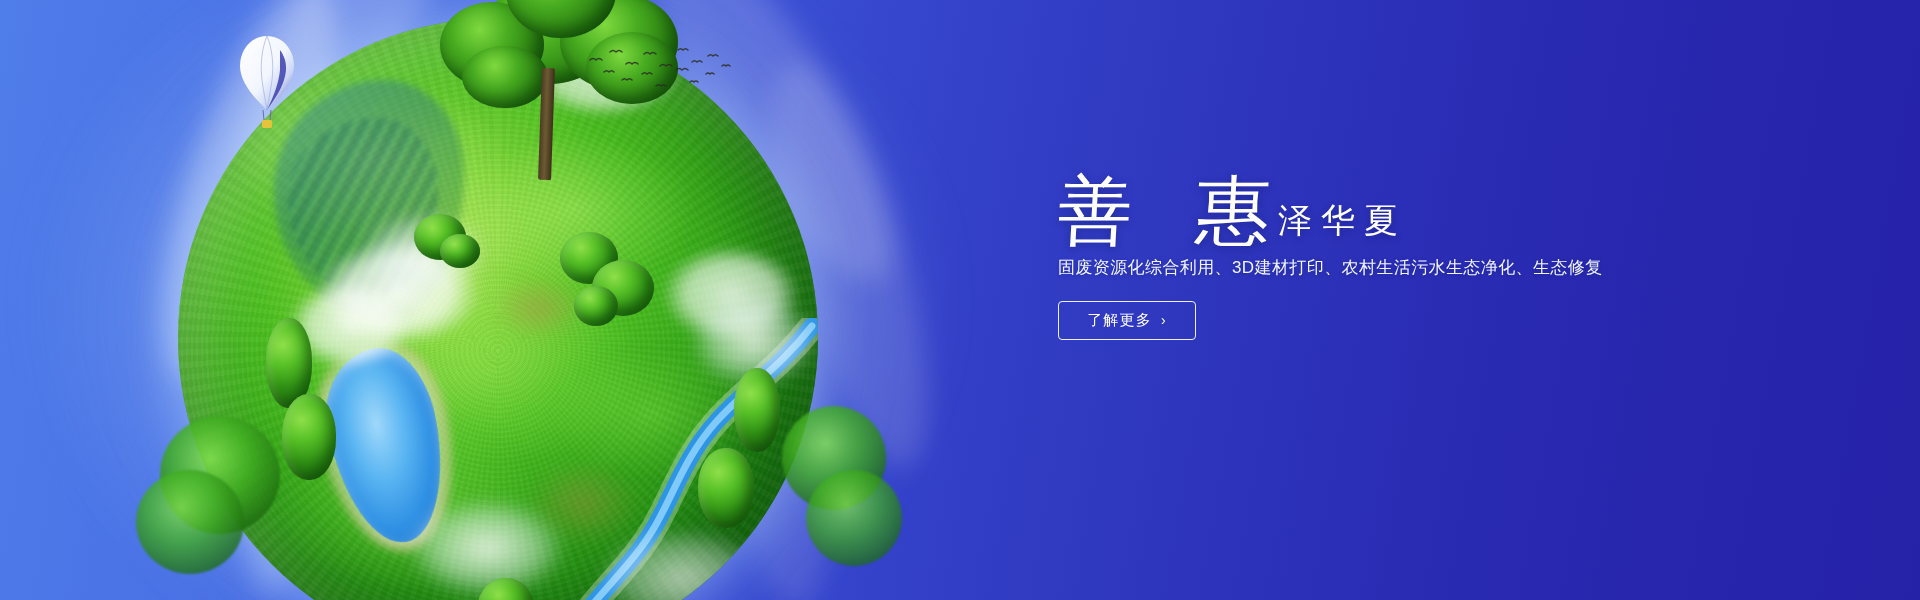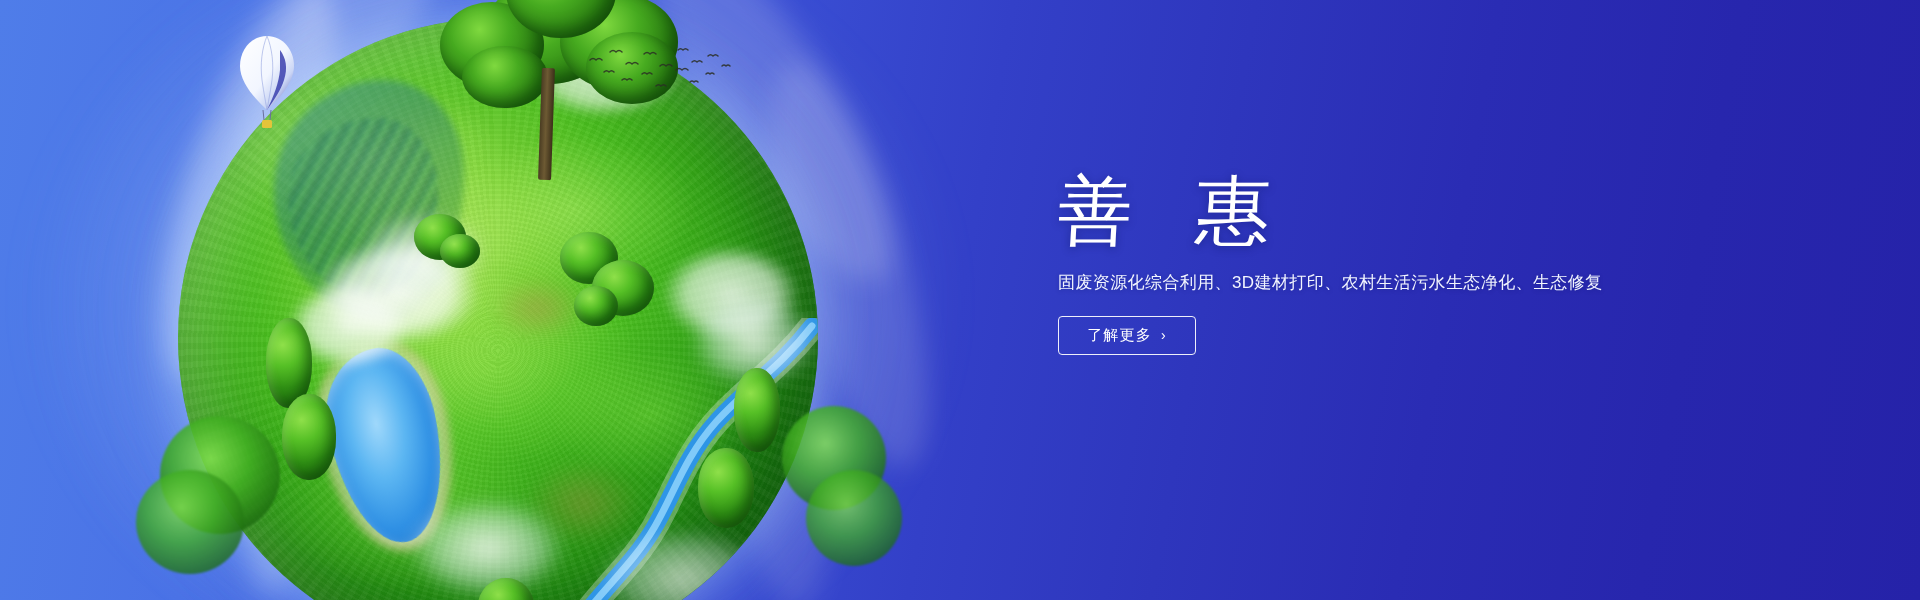--- a/index.html
+++ b/index.html
@@ -269,21 +269,21 @@
   #subtitle {
     margin-top: 22px;
     color: #ffffff;
     font-size: 23px;
     letter-spacing: 7.5px;
     line-height: 1.2;
     white-space: nowrap;
     text-shadow: 0 1px 5px rgba(10,20,90,0.35);
   }
   #description {
-    margin-top: 26px;
+    margin-top: 11px;
     color: #f2f5ff;
     font-size: 17px;
     letter-spacing: 0.4px;
     line-height: 1.3;
     white-space: nowrap;
     text-shadow: 0 1px 4px rgba(10,20,90,0.30);
   }
   #cta {
     margin-top: 22px;
     display: inline-flex;
@@ -433,20 +433,21 @@
 
   <div id="text-block">
 
     <div id="headline">
       <span class="hl-group">
         <span class="hl-big">善</span>
       </span>
       <span class="hl-gap"></span>
       <span class="hl-group">
         <span class="hl-big">惠</span>
+        <span class="hl-small">泽华夏</span>
       </span>
     </div>
 
     <div id="description">固废资源化综合利用、3D建材打印、农村生活污水生态净化、生态修复</div>
 
     <div id="cta">
       <span>了解更多</span>
       <span class="chev">›</span>
     </div>
 

